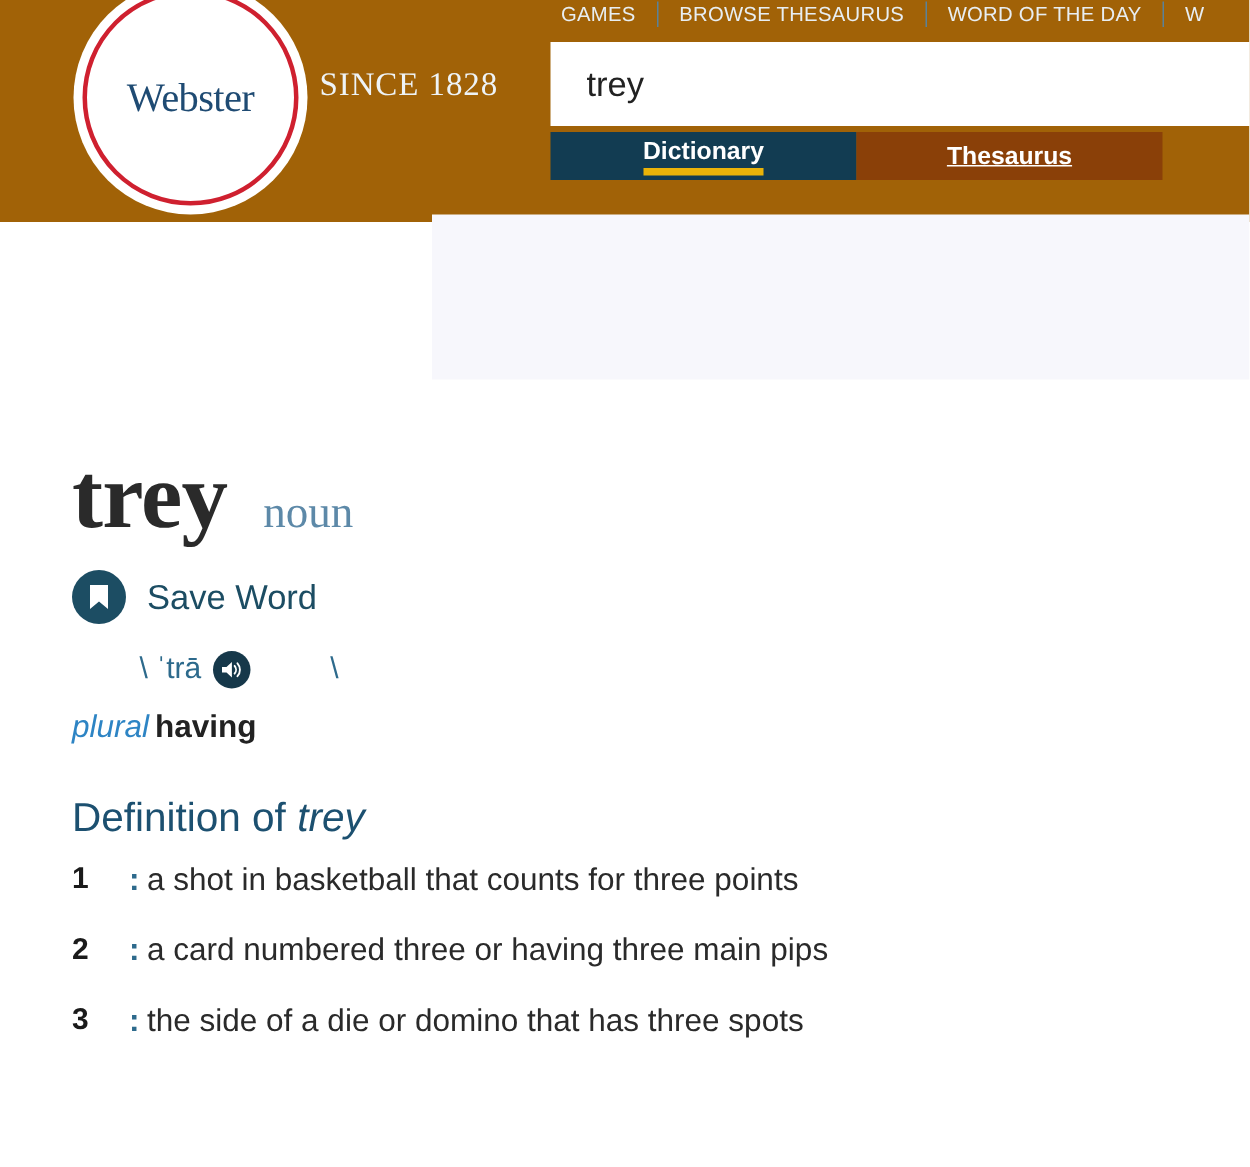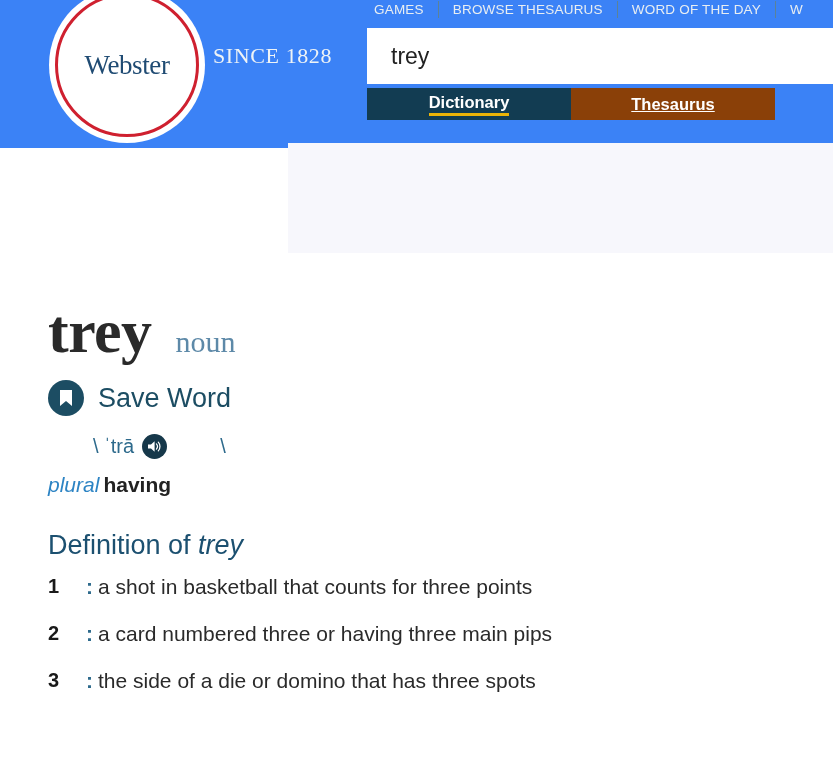--- a/index.html
+++ b/index.html
@@ -14,21 +14,21 @@
     font-family: "Liberation Sans", sans-serif;
     position: relative;
   }
 
   
   .header {
     position: absolute;
     left: 0; top: 0;
     width: 833px;
     height: 148px;
-    background: #3b82f6;
+    background: #a16207;
     overflow: visible;
   }
 
   .utility-nav {
     position: absolute;
     left: 360px;
     top: 0px;
     height: 19px;
     display: flex;
     align-items: center;
@@ -137,21 +137,21 @@
     font-size: 16.5px;
     font-weight: bold;
     color: #ffffff;
     box-sizing: border-box;
     cursor: pointer;
   }
   .tab-dictionary {
     background: #123c52;
   }
   .tab-dictionary .tab-label {
-    border-bottom: 3px solid #eab308;
+    border-bottom: 5px solid #eab308;
     padding-bottom: 1px;
   }
   .tab-thesaurus {
     background: #8a4008;
     text-decoration: underline;
   }
 
   
   .ad-slot {
     position: absolute;
@@ -204,21 +204,21 @@
     height: 36px;
     border-radius: 50%;
     background: #1c4d63;
     display: flex;
     align-items: center;
     justify-content: center;
     flex: 0 0 auto;
   }
   .save-label {
     margin-left: 14px;
-    font-size: 27px;
+    font-size: 23px;
     color: #1c4d63;
   }
 
   .pron-row {
     display: flex;
     align-items: center;
     margin-top: 18px;
     font-size: 20px;
     color: #2d6a8c;
   }

